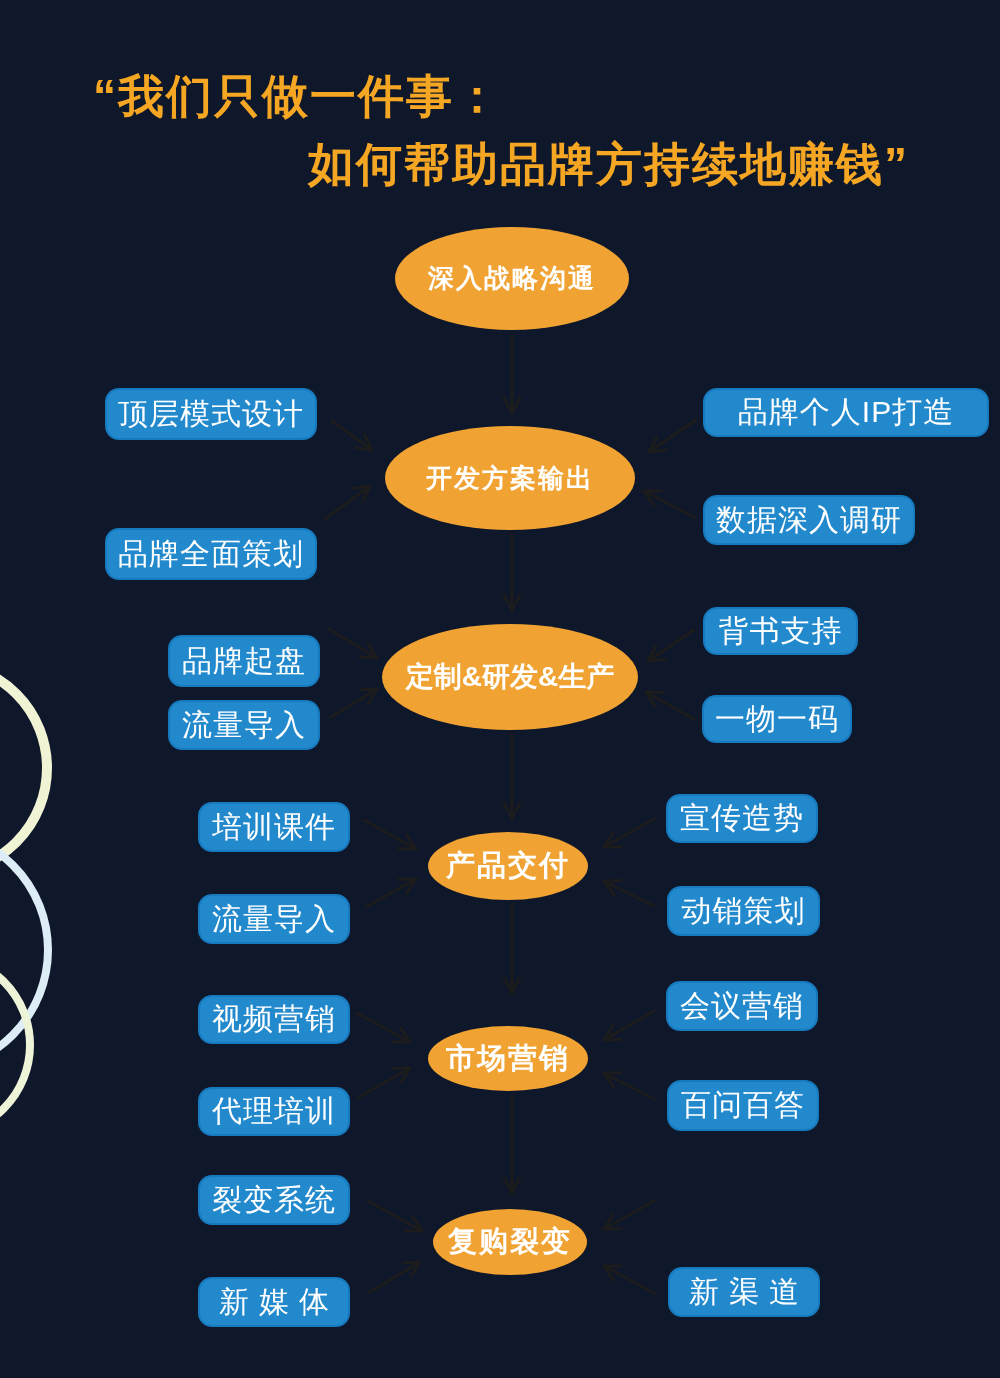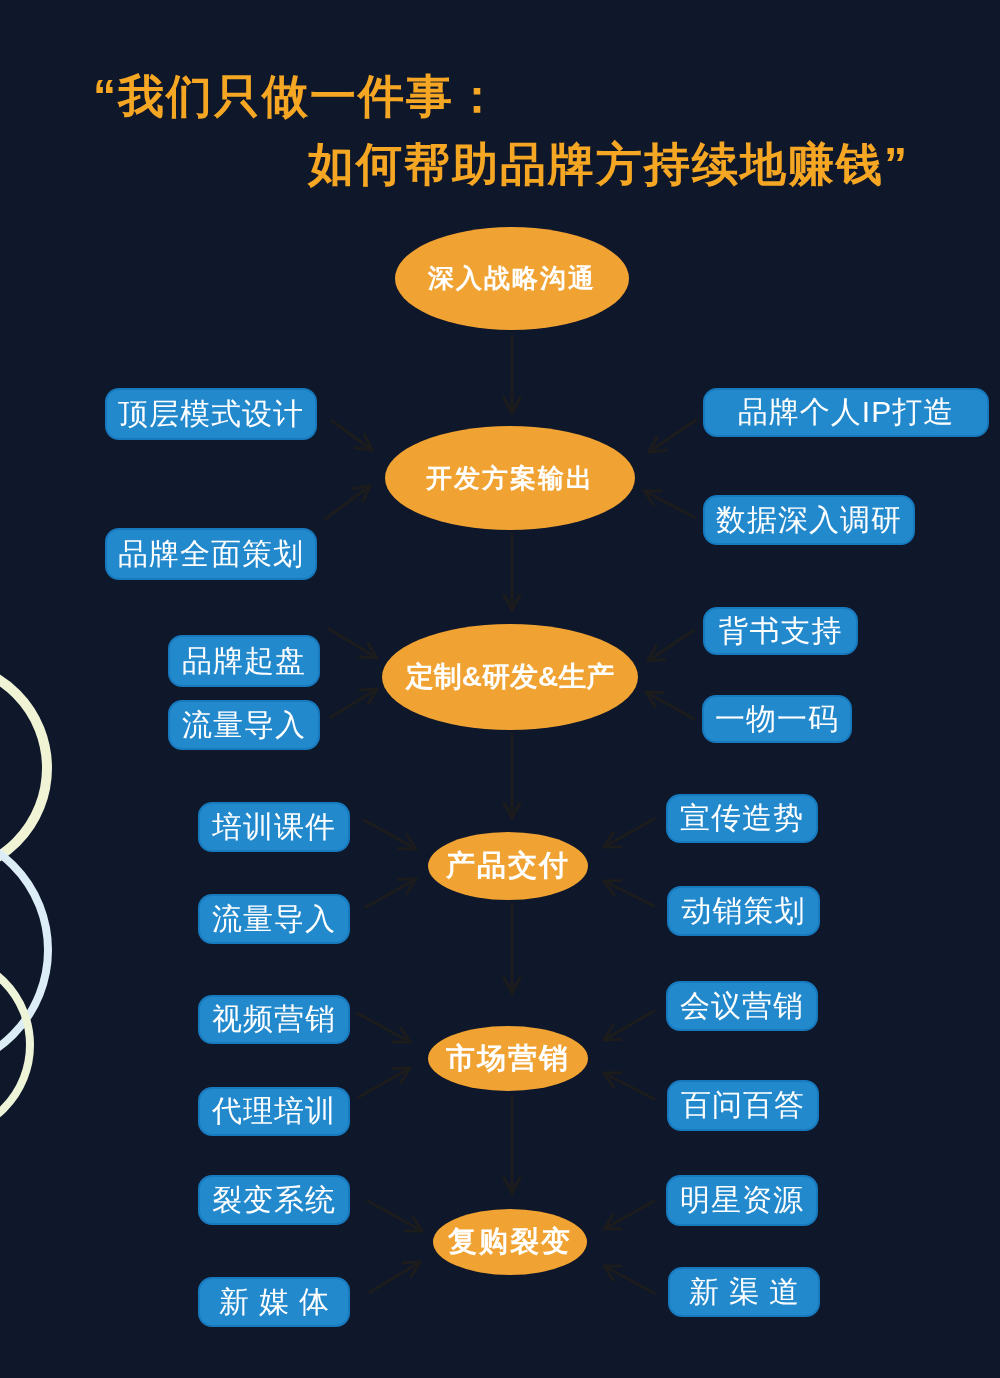--- a/index.html
+++ b/index.html
@@ -149,16 +149,15 @@
   <div class="tag" style="left:666px;top:794px;width:152px;height:49px;text-align:center;">宣传造势</div>
   <div class="tag" style="left:667px;top:886px;width:153px;height:50px;font-family:Liberation Serif, serif;">动销策划</div>
 
   <div class="tag" style="left:198px;top:995px;width:152px;height:49px;">视频营销</div>
   <div class="tag" style="left:198px;top:1087px;width:152px;height:49px;">代理培训</div>
   <div class="tag" style="left:666px;top:981px;width:152px;height:50px;">会议营销</div>
   <div class="tag" style="left:667px;top:1080px;width:152px;height:51px;">百问百答</div>
 
   <div class="tag" style="left:198px;top:1175px;width:152px;height:50px;">裂变系统</div>
   <div class="tag spaced" style="left:198px;top:1277px;width:152px;height:50px;">新媒体</div>
-  <div class="tag" style="left:666px;top:1175px;width:152px;height:51px;">明星资源</div>
   <div class="tag spaced" style="left:668px;top:1267px;width:152px;height:50px;">新渠道</div>
 
 </div>
 
 </body></html>

